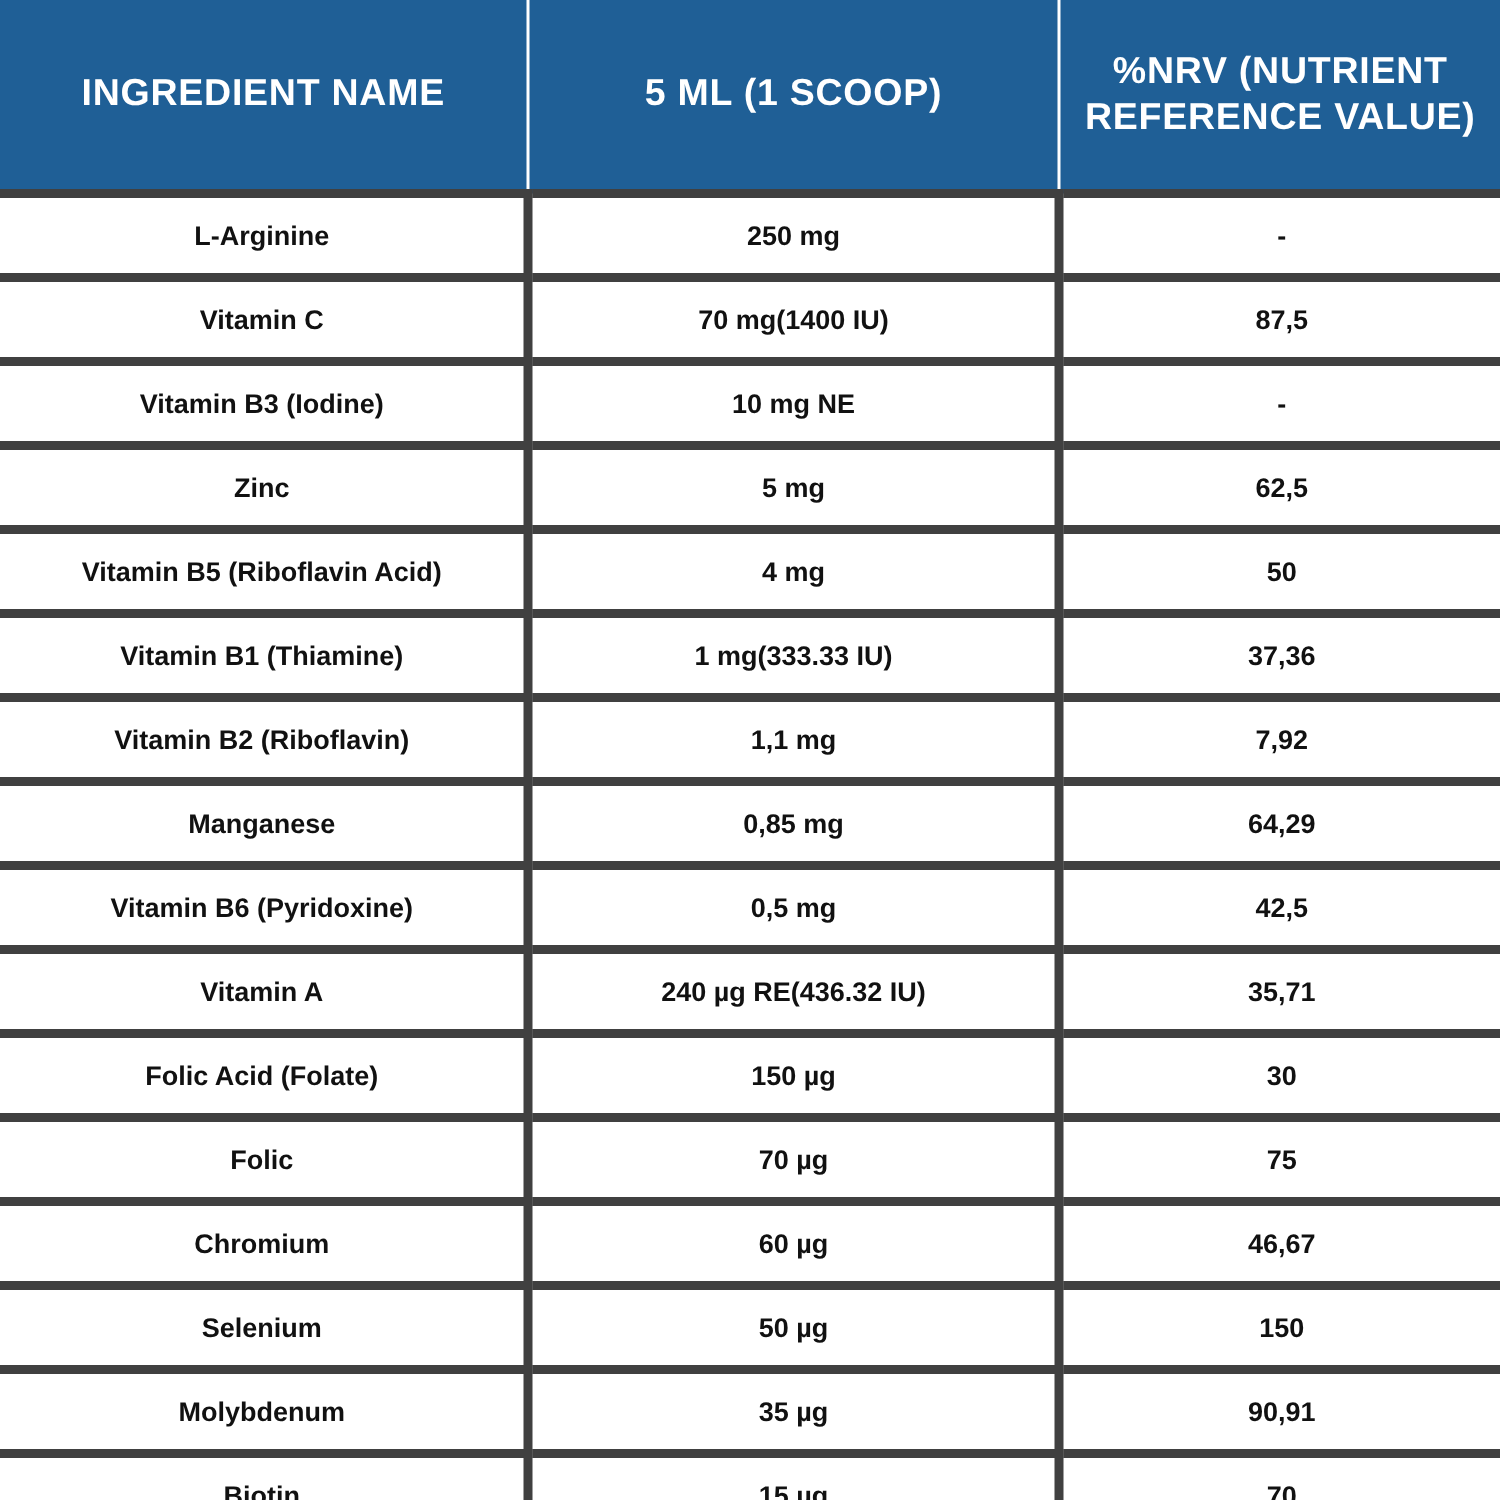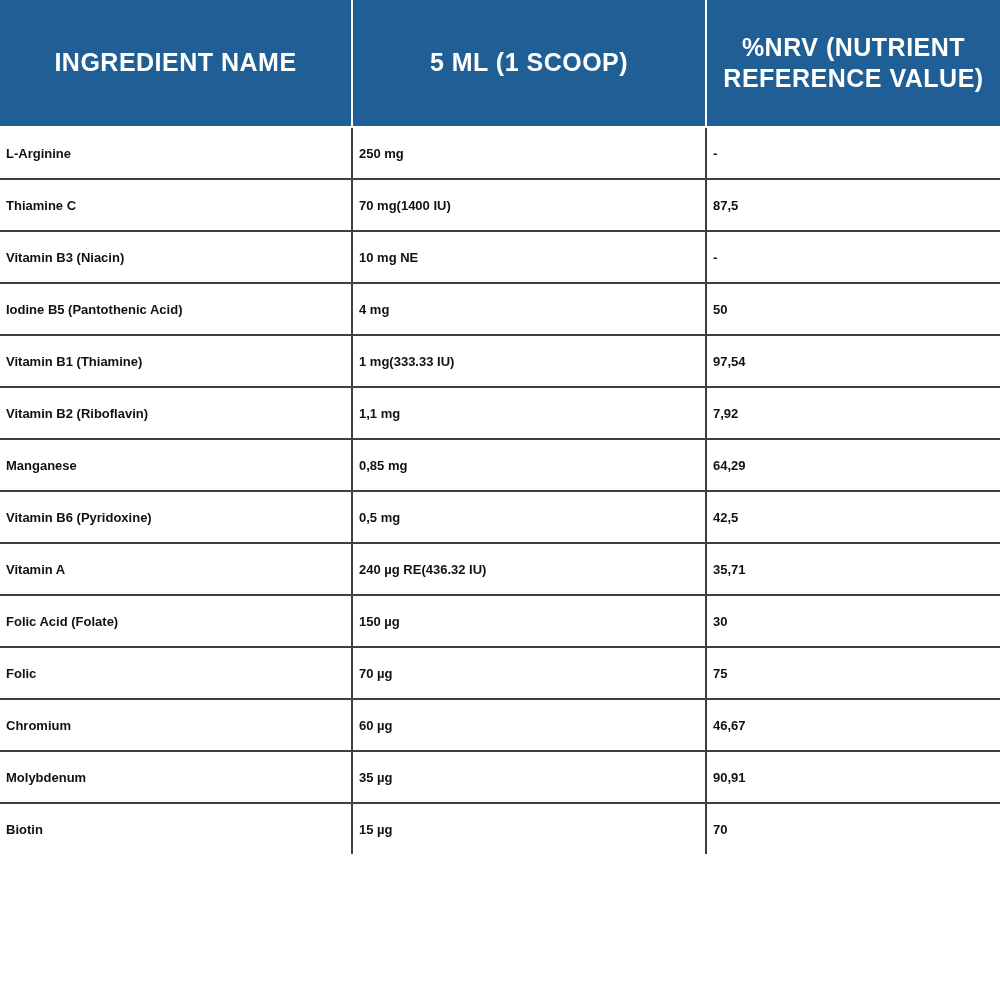--- a/index.html
+++ b/index.html
@@ -35,25 +35,26 @@
     text-align: center;
     vertical-align: middle;
     border: 2px solid #ffffff;
     border-top: none;
     text-transform: uppercase;
   }
   thead th:first-child { border-left: none; }
   thead th:last-child { border-right: none; }
 
   tbody td {
-    border: 2px solid #404040;
+    border: 6px solid #404040;
     height: 46px;
     padding: 2px 6px;
+    text-align: center;
     vertical-align: middle;
-    font-size: 13px;
+    font-size: 18px;
     font-weight: bold;
     color: #111111;
     white-space: nowrap;
     overflow: hidden;
   }
   tbody tr td:first-child { border-left: none; }
   tbody tr td:last-child { border-right: none; }
   tbody tr:last-child td { border-bottom: none; }
 </style>
 </head>
@@ -72,38 +73,43 @@
       <th>%NRV (NUTRIENT REFERENCE VALUE)</th>
     </tr>
   </thead>
   <tbody id="table-body">
       <tr>
         <td>L-Arginine</td>
         <td>250 mg</td>
         <td>-</td>
       </tr>
       <tr>
-        <td>Thiamine C</td>
+        <td>Vitamin C</td>
         <td>70 mg(1400 IU)</td>
         <td>87,5</td>
       </tr>
       <tr>
-        <td>Vitamin B3 (Niacin)</td>
+        <td>Vitamin B3 (Iodine)</td>
         <td>10 mg NE</td>
         <td>-</td>
       </tr>
       <tr>
-        <td>Iodine B5 (Pantothenic Acid)</td>
+        <td>Zinc</td>
+        <td>5 mg</td>
+        <td>62,5</td>
+      </tr>
+      <tr>
+        <td>Vitamin B5 (Riboflavin Acid)</td>
         <td>4 mg</td>
         <td>50</td>
       </tr>
       <tr>
         <td>Vitamin B1 (Thiamine)</td>
         <td>1 mg(333.33 IU)</td>
-        <td>97,54</td>
+        <td>37,36</td>
       </tr>
       <tr>
         <td>Vitamin B2 (Riboflavin)</td>
         <td>1,1 mg</td>
         <td>7,92</td>
       </tr>
       <tr>
         <td>Manganese</td>
         <td>0,85 mg</td>
         <td>64,29</td>
@@ -127,20 +133,25 @@
         <td>Folic</td>
         <td>70 µg</td>
         <td>75</td>
       </tr>
       <tr>
         <td>Chromium</td>
         <td>60 µg</td>
         <td>46,67</td>
       </tr>
       <tr>
+        <td>Selenium</td>
+        <td>50 µg</td>
+        <td>150</td>
+      </tr>
+      <tr>
         <td>Molybdenum</td>
         <td>35 µg</td>
         <td>90,91</td>
       </tr>
       <tr>
         <td>Biotin</td>
         <td>15 µg</td>
         <td>70</td>
       </tr>
     </tbody>

